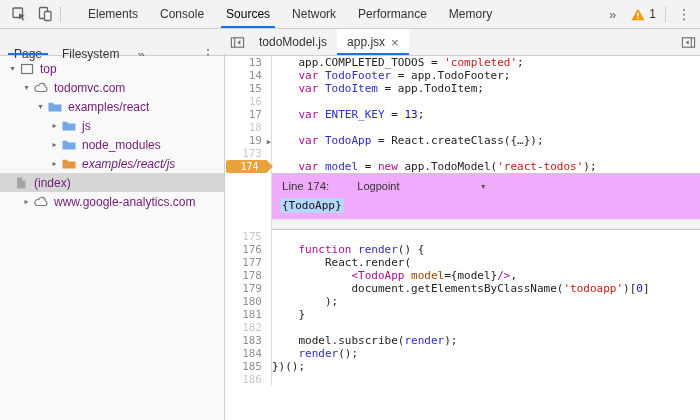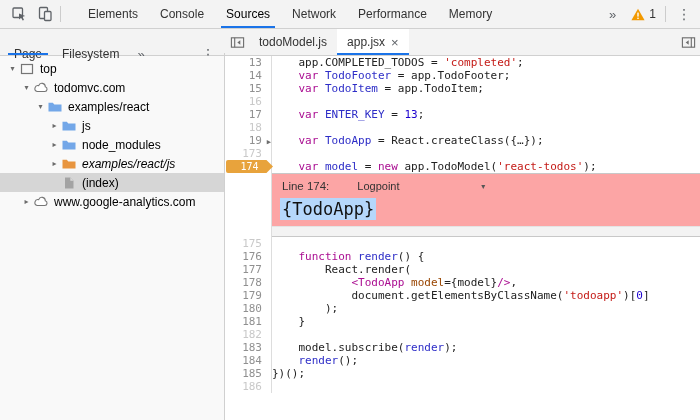--- a/index.html
+++ b/index.html
@@ -37,47 +37,47 @@
   .etab .close { color:#5f6368; font-size:13px; line-height:1; }
   .editor-tabbar .spacer { flex:1; }
 
   
   .content { flex:1; display:flex; min-height:0; }
   .sidebar { width:225px; flex:none; background:#f9f9f9; border-right:1px solid #d0d0d0; padding-top:3px; overflow:hidden; }
   .tree-row { height:19px; display:flex; align-items:center; cursor:pointer; white-space:nowrap; }
   .tree-row.selected { background:#d6d6d6; }
   .tree-row .expander { width:13px; flex:none; text-align:center; color:#6b6b6b; font-size:8px; }
   .tree-row .ticon { width:16px; height:16px; flex:none; margin-right:5px; display:flex; align-items:center; justify-content:center; }
-  .tree-row .tlabel { color:#000000; }
+  .tree-row .tlabel { color:#701a75; }
   .tree-row .tlabel.italic { font-style:italic; }
 
   
   .code-area { flex:1; background:#fff; overflow:hidden; font-family:"DejaVu Sans Mono", monospace; font-size:11px; }
   .code-line { display:flex; height:13px; }
   .gutter { width:47px; flex:none; border-right:1px solid #ddd; position:relative;
             color:#909090; text-align:right; padding-right:9px; font-size:11px; line-height:13px; }
   .gutter.dim { color:#c9c9c9; }
   .gutter .fold { position:absolute; right:0px; top:2px; font-size:7px; color:#6e6e6e; }
   .lp-badge { position:absolute; left:1px; right:-2px; top:0px; height:13px; background:#e8a33c; color:#fff;
               text-align:center; line-height:13px; font-size:10px; border-radius:2px 0 0 2px;
               clip-path:polygon(0 0, 86% 0, 100% 50%, 86% 100%, 0 100%); }
   .code-text { flex:1; white-space:pre; line-height:13px; color:#222; }
   .tk-k { color:#aa0d91; } .tk-d { color:#2d2dc7; } .tk-s { color:#c41a16; }
   .tk-n { color:#1c00cf; } .tk-a { color:#994500; } .tk-p { color:#222; }
 
   
   .lp-row { display:flex; }
   .lp-gutter { width:47px; flex:none; border-right:1px solid #ddd; }
-  .lp-widget { flex:1; border-top:1px solid #c8c8c8; border-bottom:1px solid #c8c8c8; background:#fca5a5; }
+  .lp-widget { flex:1; border-top:1px solid #c8c8c8; border-bottom:1px solid #c8c8c8; background:#f0abfc; }
   .lp-head { display:flex; align-items:center; padding:6px 10px 3px 10px; font-family:"Liberation Sans",sans-serif; font-size:11.5px; color:#333; }
   .lp-select { margin-left:28px; width:128px; display:flex; align-items:center; justify-content:space-between;
                cursor:pointer; color:#333; font-size:11px; }
   .lp-select .arrow { font-size:8px; color:#555; }
   .lp-expr-row { padding:3px 10px 6px 8px; }
-  .lp-expr { display:inline-block; background:#b5d7fb; padding:1px 2px; font-family:"DejaVu Sans Mono",monospace; font-size:17px; color:#111; }
+  .lp-expr { display:inline-block; background:#b5d7fb; padding:1px 2px; font-family:"DejaVu Sans Mono",monospace; font-size:11px; color:#111; }
   .lp-strip { height:10px; background:#f3f3f3; border-top:1px solid #e4e4e4; }
 
   svg { display:block; }
 </style>
 </head>
 <body>
 
 <div class="app">
 
   <div class="main-toolbar">
@@ -219,21 +219,21 @@
         </div>
         <div class="tree-row" style="padding-left: 48px;">
           <span class="expander">▸</span>
           <span class="ticon">
             <svg width="16" height="16" viewBox="0 0 16 16">
               <path d="M1.5 3.8 h4.3 l1.5 1.6 h7.2 v7.2 h-13 Z" fill="#e8953f"></path>
             </svg>
           </span>
           <span class="tlabel italic">examples/react/js</span>
         </div>
-        <div class="tree-row selected" style="padding-left: 48px;">
+        <div class="tree-row selected" style="">
           <span class="expander"></span>
           <span class="ticon">
             <svg width="16" height="16" viewBox="0 0 16 16">
               <path d="M4 2.5 h5.3 l3.2 3.2 v7.8 H4 Z" fill="#a3a3a3"></path>
               <path d="M9.3 2.5 v3.2 h3.2 Z" fill="#d9d9d9"></path>
             </svg>
           </span>
           <span class="tlabel">(index)</span>
         </div>
         <div class="tree-row" style="padding-left: 20px;">

